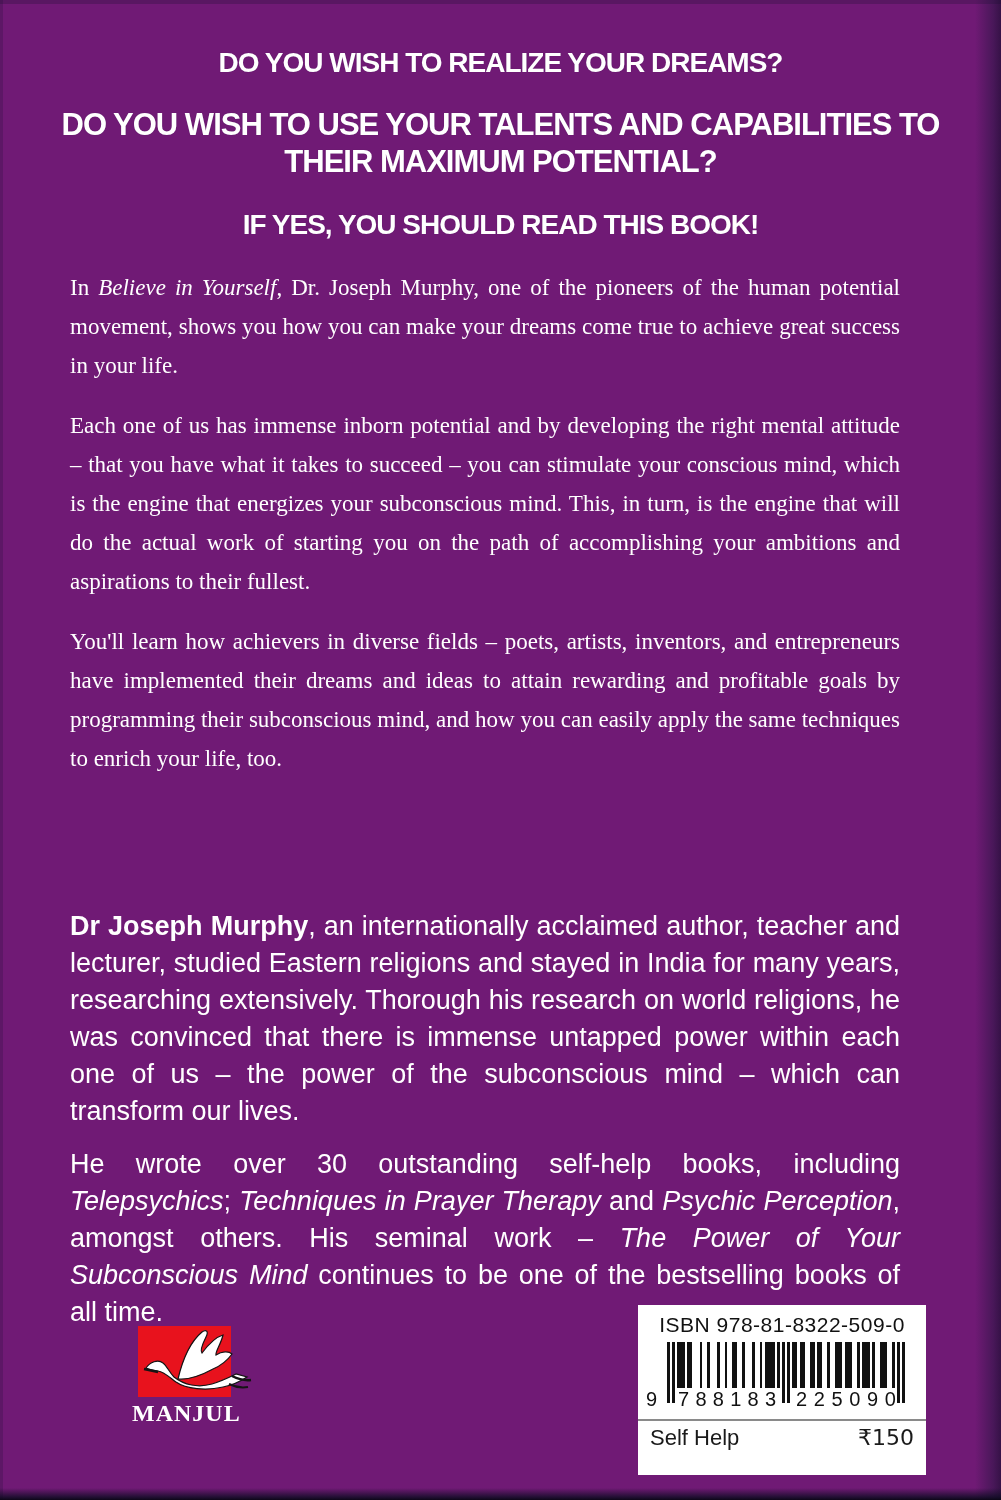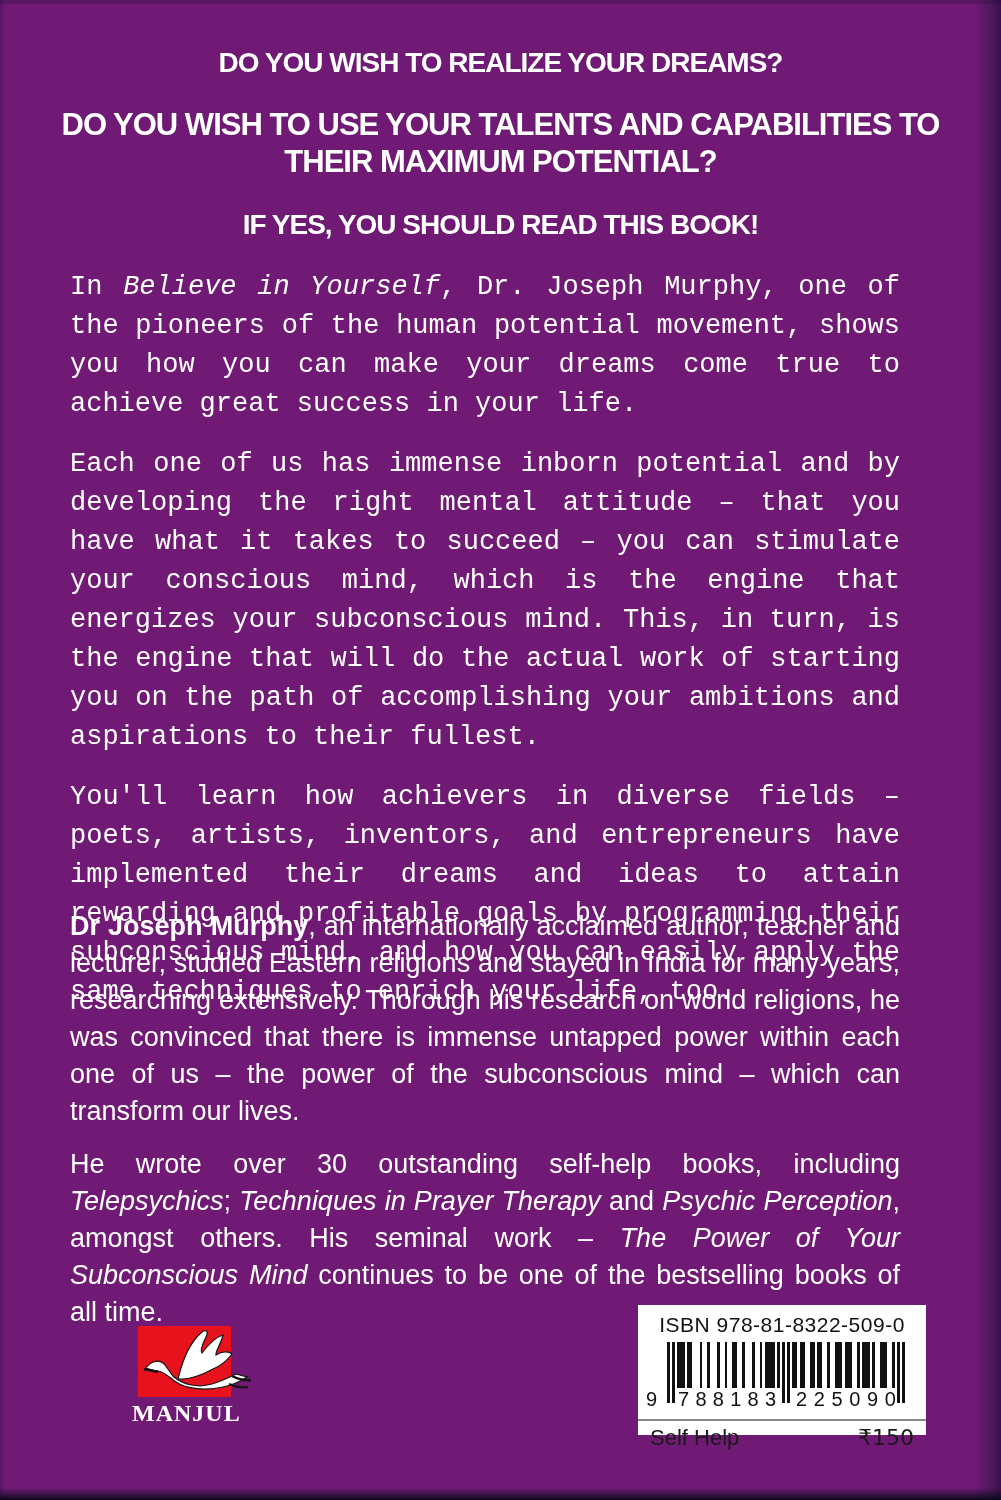--- a/index.html
+++ b/index.html
@@ -18,22 +18,22 @@
     font-family:"Liberation Sans", sans-serif;
     text-shadow:0 0 1px rgba(40,30,70,.35);
   }
   .headlines h1{font-size:28px;line-height:30px;margin-bottom:28px;}
   .headlines h2{font-size:31px;line-height:37px;margin-bottom:30px;padding:0 60px;}
   .headlines h3{font-size:28px;line-height:30px;}
   
   .synopsis{position:absolute;top:268px;left:70px;width:830px;}
   .synopsis p{
     margin:0 0 21px 0;
-    font-family:Liberation Mono, monospace;
-    font-size:27px;line-height:39px;
+    font-family:Liberation Serif, serif;
+    font-size:23px;line-height:39px;
     text-align:justify;color:#fff;
   }
   
   .bio{position:absolute;top:892px;left:70px;width:830px;}
   .bio p{
     margin:16px 0 16px 0;
     font-size:27px;line-height:37px;
     text-align:justify;color:#fff;
   }
   .it{font-style:italic;}
@@ -44,21 +44,21 @@
     position:absolute;left:132px;top:1400px;width:104px;
     text-align:center;font-family:"Liberation Serif", serif;
     font-weight:700;font-size:24px;letter-spacing:1px;color:#fff;
   }
   .website{
     position:absolute;left:77px;top:1429px;width:260px;
     font-size:25px;color:#fff;letter-spacing:.5px;
   }
   
   .barcode-box{
-    position:absolute;left:638px;top:1305px;width:288px;height:130px;
+    position:absolute;left:638px;top:1305px;width:288px;height:170px;
     background:#fff;color:#111;
   }
   .isbn{
     position:absolute;top:8px;left:0;right:0;text-align:center;
     font-size:21px;letter-spacing:.5px;color:#111;
   }
   .bars{position:absolute;left:29px;top:37px;width:238px;height:62px;}
   .digits{position:absolute;top:83px;left:0;right:0;height:22px;font-size:20px;color:#111;}
   .digits .lead{position:absolute;left:8px;top:0;}
   .digits .grp{position:absolute;top:0;display:flex;justify-content:space-between;}

